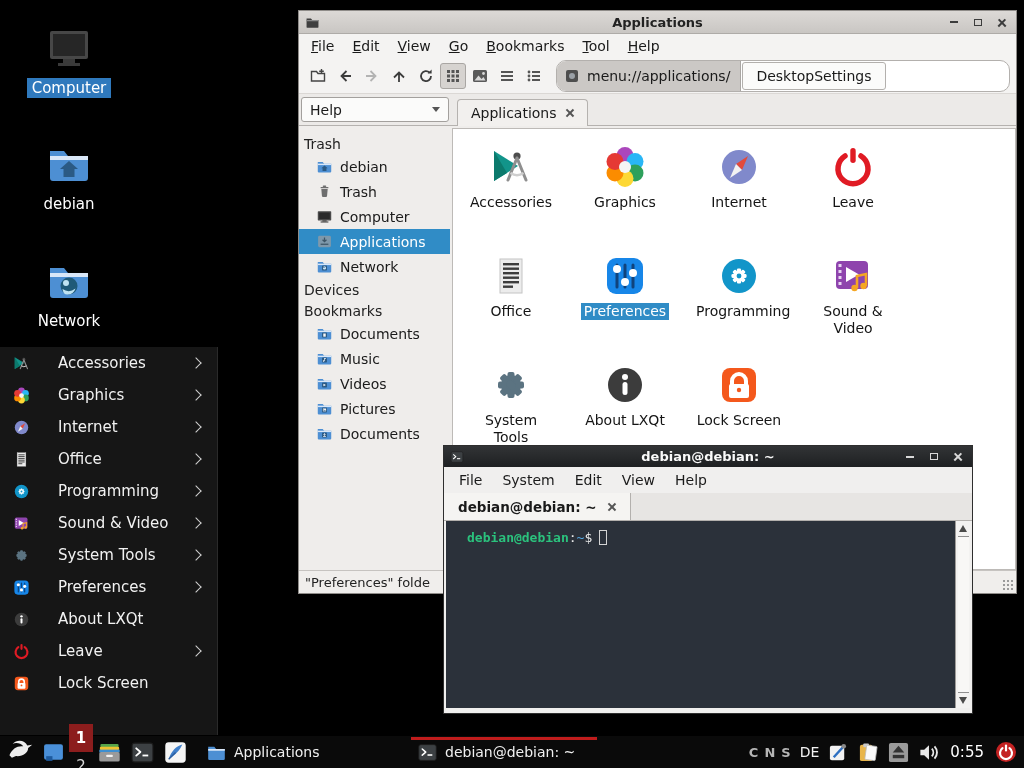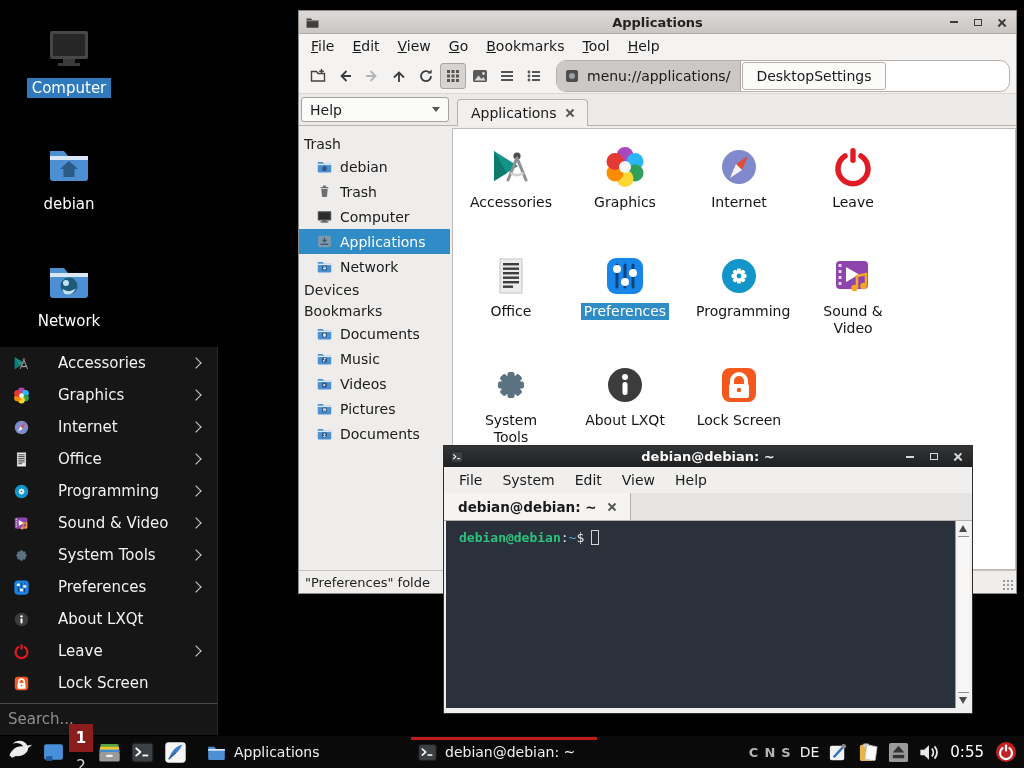--- a/index.html
+++ b/index.html
@@ -97,21 +97,21 @@
   #t-titlebar{height:21px;background:linear-gradient(#323436,#1e2022);display:flex;align-items:center;
     padding:0 6px;position:relative;}
   #t-title{position:absolute;left:0;right:0;text-align:center;font-weight:bold;font-size:13px;color:#fafafa;}
   #t-win-ic{width:14px;height:14px;z-index:2;}
   #t-menubar{height:26px;display:flex;align-items:center;gap:2px;padding:0 6px;background:#f0efee;font-size:14px;}
   .t-menu-item{padding:2px 9px;}
   #t-tabbar{height:28px;background:#e7e5e3;border-bottom:1px solid #b3b0ad;display:flex;align-items:stretch;}
   #t-tab{display:flex;align-items:center;gap:11px;padding:0 14px;background:#f5f4f2;
     border-right:1px solid #b3b0ad;font-size:13.5px;font-weight:bold;}
   #t-body{position:absolute;top:75px;left:2px;right:2px;bottom:5px;display:flex;}
-  #t-screen{flex:1;background:#2b313a;padding:9px 13px;font-family:"DejaVu Sans Mono","Liberation Mono",monospace;
+  #t-screen{flex:1;background:#2b313a;padding:9px 21px;font-family:"DejaVu Sans Mono","Liberation Mono",monospace;
     font-size:13px;color:#e8e8e8;white-space:pre;}
   .p-user{color:#2bc27d;font-weight:bold;}
   .p-path{color:#55a7e0;}
   .cursor{display:inline-block;width:8px;height:15px;border:1.5px solid #d4d4d4;margin-left:7px;vertical-align:-3px;}
   #t-scroll{width:15px;background:#f3f2f1;border-left:1px solid #9f9c99;display:flex;flex-direction:column;
     align-items:center;padding:4px 0;}
   .sarr{width:0;height:0;border-left:4.5px solid transparent;border-right:4.5px solid transparent;flex:none;}
   .sarr.up{border-bottom:7px solid #4a4a4a;}
   .sarr.down{border-top:7px solid #4a4a4a;}
   .s-handle{flex:1;width:11px;margin:4px 0;background:#f8f7f6;border-top:1px solid #8f8f8f;border-bottom:1px solid #8f8f8f;}
@@ -324,23 +324,20 @@
             <svg viewBox="0 0 48 48" width="100%" height="100%" xmlns="http://www.w3.org/2000/svg">
               <rect x="7" y="7" width="34" height="34" rx="8" fill="#f4581c"></rect>
               <path d="M17 24v-4a7 7 0 0 1 14 0v4" fill="none" stroke="#fff" stroke-width="4"></path>
               <rect x="14" y="23" width="20" height="14" rx="2" fill="#fff"></rect>
               <circle cx="24" cy="29" r="2.2" fill="#f4581c"></circle>
             </svg>
           </span>
           <span class="mi-label">Lock Screen</span>
         </div>
       </div>
-    <div id="menu-search-wrap">
-      <input id="menu-search" type="text" placeholder="Search..." style="">
-    </div>
   </div>
 
   <div id="fm">
     <div id="fm-titlebar">
       <span class="ic tb-win-ic">
           <svg viewBox="0 0 48 48" width="100%" height="100%" xmlns="http://www.w3.org/2000/svg">
             <path d="M5 11h14l4 5h20v22a3 3 0 0 1-3 3H8a3 3 0 0 1-3-3z" fill="#3f3f3f"></path>
             <rect x="5" y="16" width="38" height="4" fill="#8a8a8a"></rect>
           </svg>
         </span>

